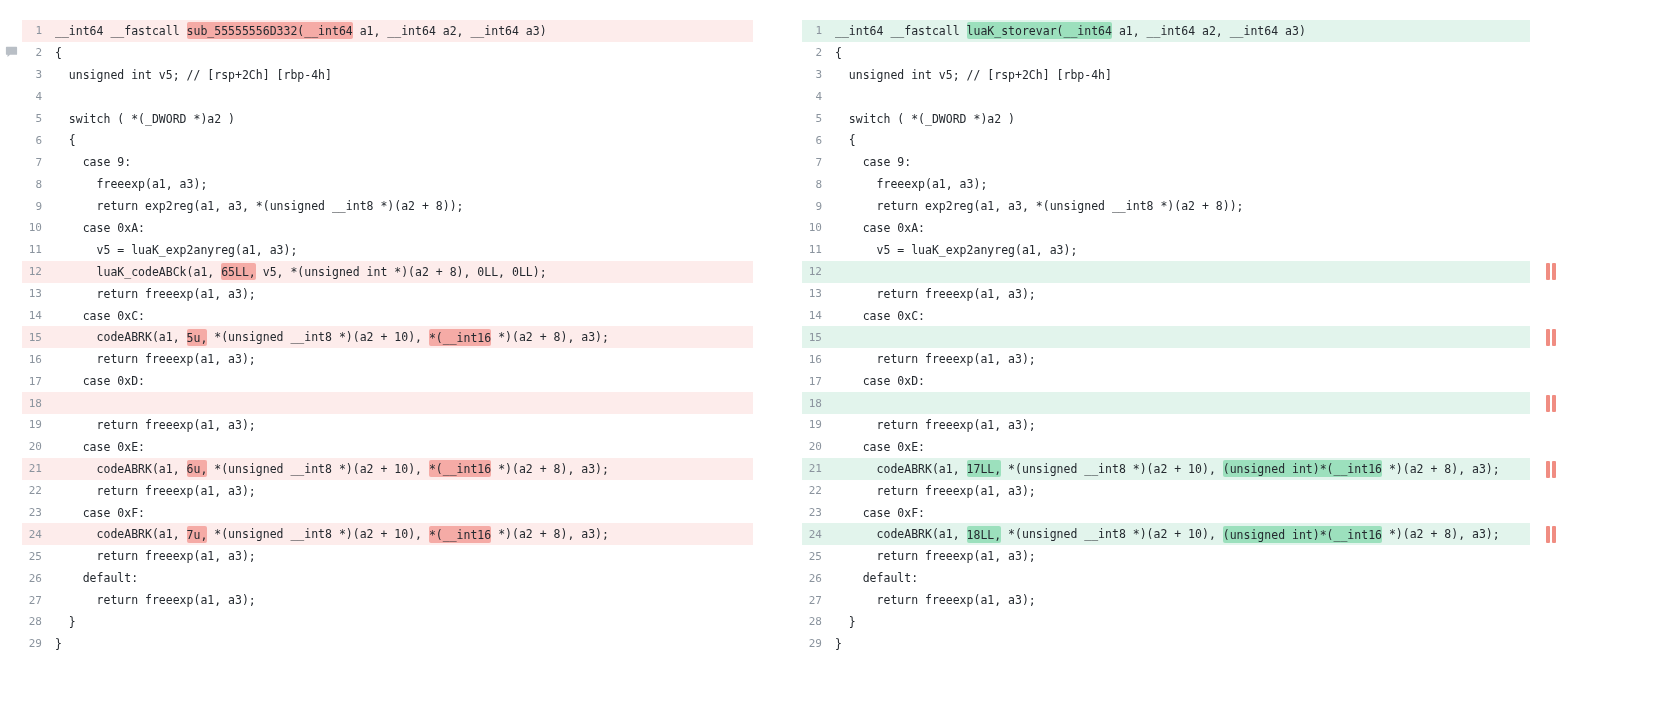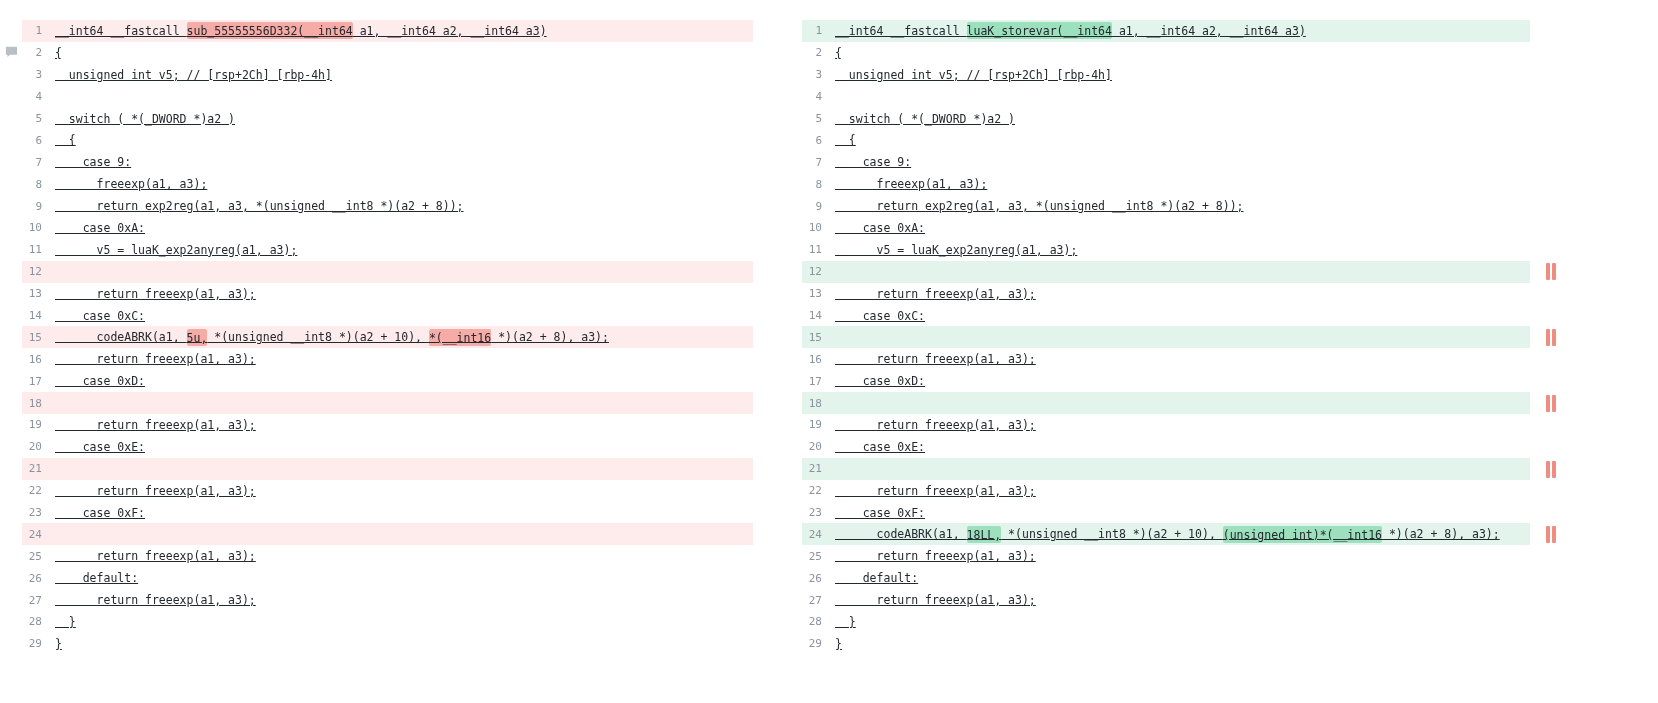--- a/index.html
+++ b/index.html
@@ -45,21 +45,21 @@
   }
   .code-row.del { background: var(--del-line-bg, #fdeceb); }
   .code-row.add { background: var(--add-line-bg, #e2f4ec); }
   .line-num {
     flex: 0 0 26px;
     text-align: right;
     padding-right: 6px;
     font-size: 11px;
     color: var(--line-number, #8b949e);
   }
-  .code-text { margin-left: 7px; text-decoration: underline; }
+  .code-text { margin-left: 7px; }
   .word-hl { border-radius: 2px; padding: 1.5px 0; }
   .del .word-hl { background: var(--del-word-bg, #f5aba6); }
   .add .word-hl { background: var(--add-word-bg, #9ce0bd); }
   .overview-ruler {
     position: absolute;
     top: 20px;
     left: 1546px;
     width: 12px;
     height: 660px;
   }
@@ -88,33 +88,33 @@
       <div class="code-row"><span class="line-num">2</span><span class="code-text"><span>{</span></span></div>
       <div class="code-row"><span class="line-num">3</span><span class="code-text"><span>  unsigned int v5; // [rsp+2Ch] [rbp-4h]</span></span></div>
       <div class="code-row"><span class="line-num">4</span><span class="code-text"><span></span></span></div>
       <div class="code-row"><span class="line-num">5</span><span class="code-text"><span>  switch ( *(_DWORD *)a2 )</span></span></div>
       <div class="code-row"><span class="line-num">6</span><span class="code-text"><span>  {</span></span></div>
       <div class="code-row"><span class="line-num">7</span><span class="code-text"><span>    case 9:</span></span></div>
       <div class="code-row"><span class="line-num">8</span><span class="code-text"><span>      freeexp(a1, a3);</span></span></div>
       <div class="code-row"><span class="line-num">9</span><span class="code-text"><span>      return exp2reg(a1, a3, *(unsigned __int8 *)(a2 + 8));</span></span></div>
       <div class="code-row"><span class="line-num">10</span><span class="code-text"><span>    case 0xA:</span></span></div>
       <div class="code-row"><span class="line-num">11</span><span class="code-text"><span>      v5 = luaK_exp2anyreg(a1, a3);</span></span></div>
-      <div class="code-row del"><span class="line-num">12</span></div>
+      <div class="code-row del"><span class="line-num">12</span><span class="code-text"><span>      luaK_codeABCk(a1, </span><span class="word-hl">65LL,</span><span> v5, *(unsigned int *)(a2 + 8), 0LL, 0LL);</span></span></div>
       <div class="code-row"><span class="line-num">13</span><span class="code-text"><span>      return freeexp(a1, a3);</span></span></div>
       <div class="code-row"><span class="line-num">14</span><span class="code-text"><span>    case 0xC:</span></span></div>
       <div class="code-row del"><span class="line-num">15</span><span class="code-text"><span>      codeABRK(a1, </span><span class="word-hl">5u,</span><span> *(unsigned __int8 *)(a2 + 10), </span><span class="word-hl">*(__int16</span><span> *)(a2 + 8), a3);</span></span></div>
       <div class="code-row"><span class="line-num">16</span><span class="code-text"><span>      return freeexp(a1, a3);</span></span></div>
       <div class="code-row"><span class="line-num">17</span><span class="code-text"><span>    case 0xD:</span></span></div>
       <div class="code-row del"><span class="line-num">18</span></div>
       <div class="code-row"><span class="line-num">19</span><span class="code-text"><span>      return freeexp(a1, a3);</span></span></div>
       <div class="code-row"><span class="line-num">20</span><span class="code-text"><span>    case 0xE:</span></span></div>
-      <div class="code-row del"><span class="line-num">21</span></div>
+      <div class="code-row del"><span class="line-num">21</span><span class="code-text"><span>      codeABRK(a1, </span><span class="word-hl">6u,</span><span> *(unsigned __int8 *)(a2 + 10), </span><span class="word-hl">*(__int16</span><span> *)(a2 + 8), a3);</span></span></div>
       <div class="code-row"><span class="line-num">22</span><span class="code-text"><span>      return freeexp(a1, a3);</span></span></div>
       <div class="code-row"><span class="line-num">23</span><span class="code-text"><span>    case 0xF:</span></span></div>
-      <div class="code-row del"><span class="line-num">24</span></div>
+      <div class="code-row del"><span class="line-num">24</span><span class="code-text"><span>      codeABRK(a1, </span><span class="word-hl">7u,</span><span> *(unsigned __int8 *)(a2 + 10), </span><span class="word-hl">*(__int16</span><span> *)(a2 + 8), a3);</span></span></div>
       <div class="code-row"><span class="line-num">25</span><span class="code-text"><span>      return freeexp(a1, a3);</span></span></div>
       <div class="code-row"><span class="line-num">26</span><span class="code-text"><span>    default:</span></span></div>
       <div class="code-row"><span class="line-num">27</span><span class="code-text"><span>      return freeexp(a1, a3);</span></span></div>
       <div class="code-row"><span class="line-num">28</span><span class="code-text"><span>  }</span></span></div>
       <div class="code-row"><span class="line-num">29</span><span class="code-text"><span>}</span></span></div>
     </div>
 
   <div class="panel panel-right" id="right-panel">
       <div class="code-row add"><span class="line-num">1</span><span class="code-text"><span>__int64 __fastcall </span><span class="word-hl">luaK_storevar(__int64</span><span> a1, __int64 a2, __int64 a3)</span></span></div>
       <div class="code-row"><span class="line-num">2</span><span class="code-text"><span>{</span></span></div>
@@ -129,21 +129,21 @@
       <div class="code-row"><span class="line-num">11</span><span class="code-text"><span>      v5 = luaK_exp2anyreg(a1, a3);</span></span></div>
       <div class="code-row add"><span class="line-num">12</span></div>
       <div class="code-row"><span class="line-num">13</span><span class="code-text"><span>      return freeexp(a1, a3);</span></span></div>
       <div class="code-row"><span class="line-num">14</span><span class="code-text"><span>    case 0xC:</span></span></div>
       <div class="code-row add"><span class="line-num">15</span></div>
       <div class="code-row"><span class="line-num">16</span><span class="code-text"><span>      return freeexp(a1, a3);</span></span></div>
       <div class="code-row"><span class="line-num">17</span><span class="code-text"><span>    case 0xD:</span></span></div>
       <div class="code-row add"><span class="line-num">18</span></div>
       <div class="code-row"><span class="line-num">19</span><span class="code-text"><span>      return freeexp(a1, a3);</span></span></div>
       <div class="code-row"><span class="line-num">20</span><span class="code-text"><span>    case 0xE:</span></span></div>
-      <div class="code-row add"><span class="line-num">21</span></div>
+      <div class="code-row add"><span class="line-num">21</span><span class="code-text"><span>      codeABRK(a1, </span><span class="word-hl">17LL,</span><span> *(unsigned __int8 *)(a2 + 10), </span><span class="word-hl">(unsigned int)*(__int16</span><span> *)(a2 + 8), a3);</span></span></div>
       <div class="code-row"><span class="line-num">22</span><span class="code-text"><span>      return freeexp(a1, a3);</span></span></div>
       <div class="code-row"><span class="line-num">23</span><span class="code-text"><span>    case 0xF:</span></span></div>
       <div class="code-row add"><span class="line-num">24</span><span class="code-text"><span>      codeABRK(a1, </span><span class="word-hl">18LL,</span><span> *(unsigned __int8 *)(a2 + 10), </span><span class="word-hl">(unsigned int)*(__int16</span><span> *)(a2 + 8), a3);</span></span></div>
       <div class="code-row"><span class="line-num">25</span><span class="code-text"><span>      return freeexp(a1, a3);</span></span></div>
       <div class="code-row"><span class="line-num">26</span><span class="code-text"><span>    default:</span></span></div>
       <div class="code-row"><span class="line-num">27</span><span class="code-text"><span>      return freeexp(a1, a3);</span></span></div>
       <div class="code-row"><span class="line-num">28</span><span class="code-text"><span>  }</span></span></div>
       <div class="code-row"><span class="line-num">29</span><span class="code-text"><span>}</span></span></div>
     </div>
 

